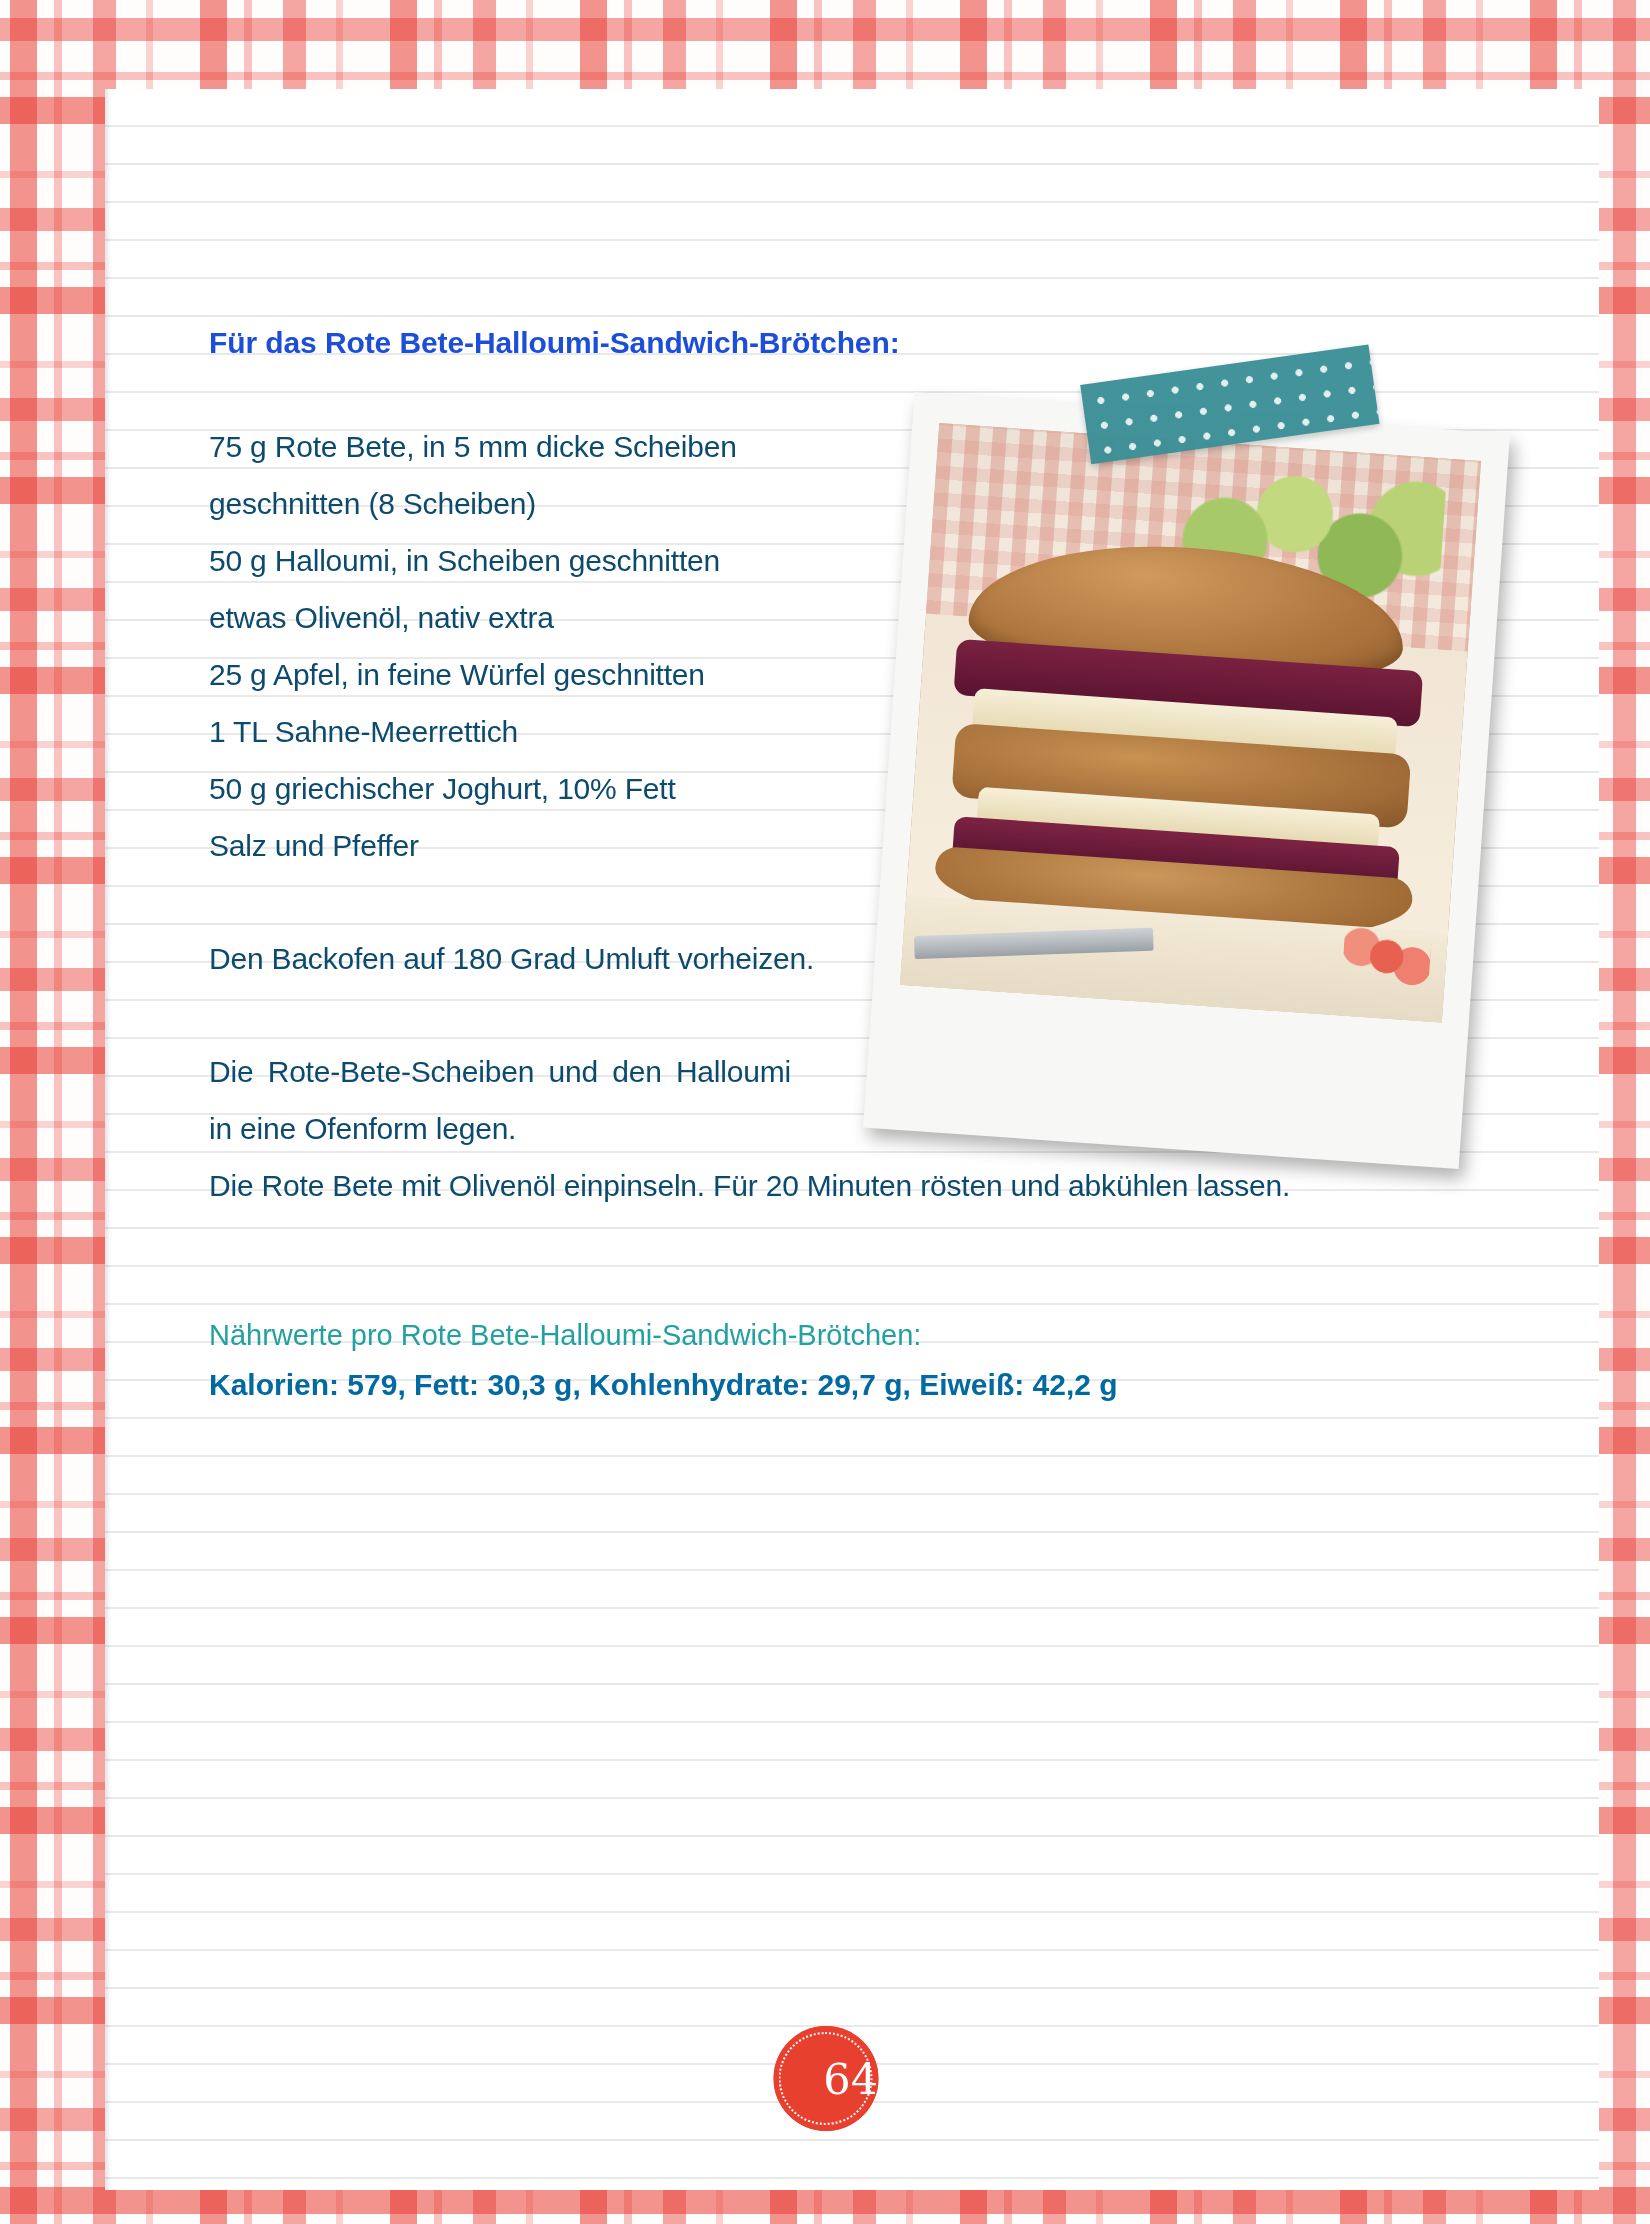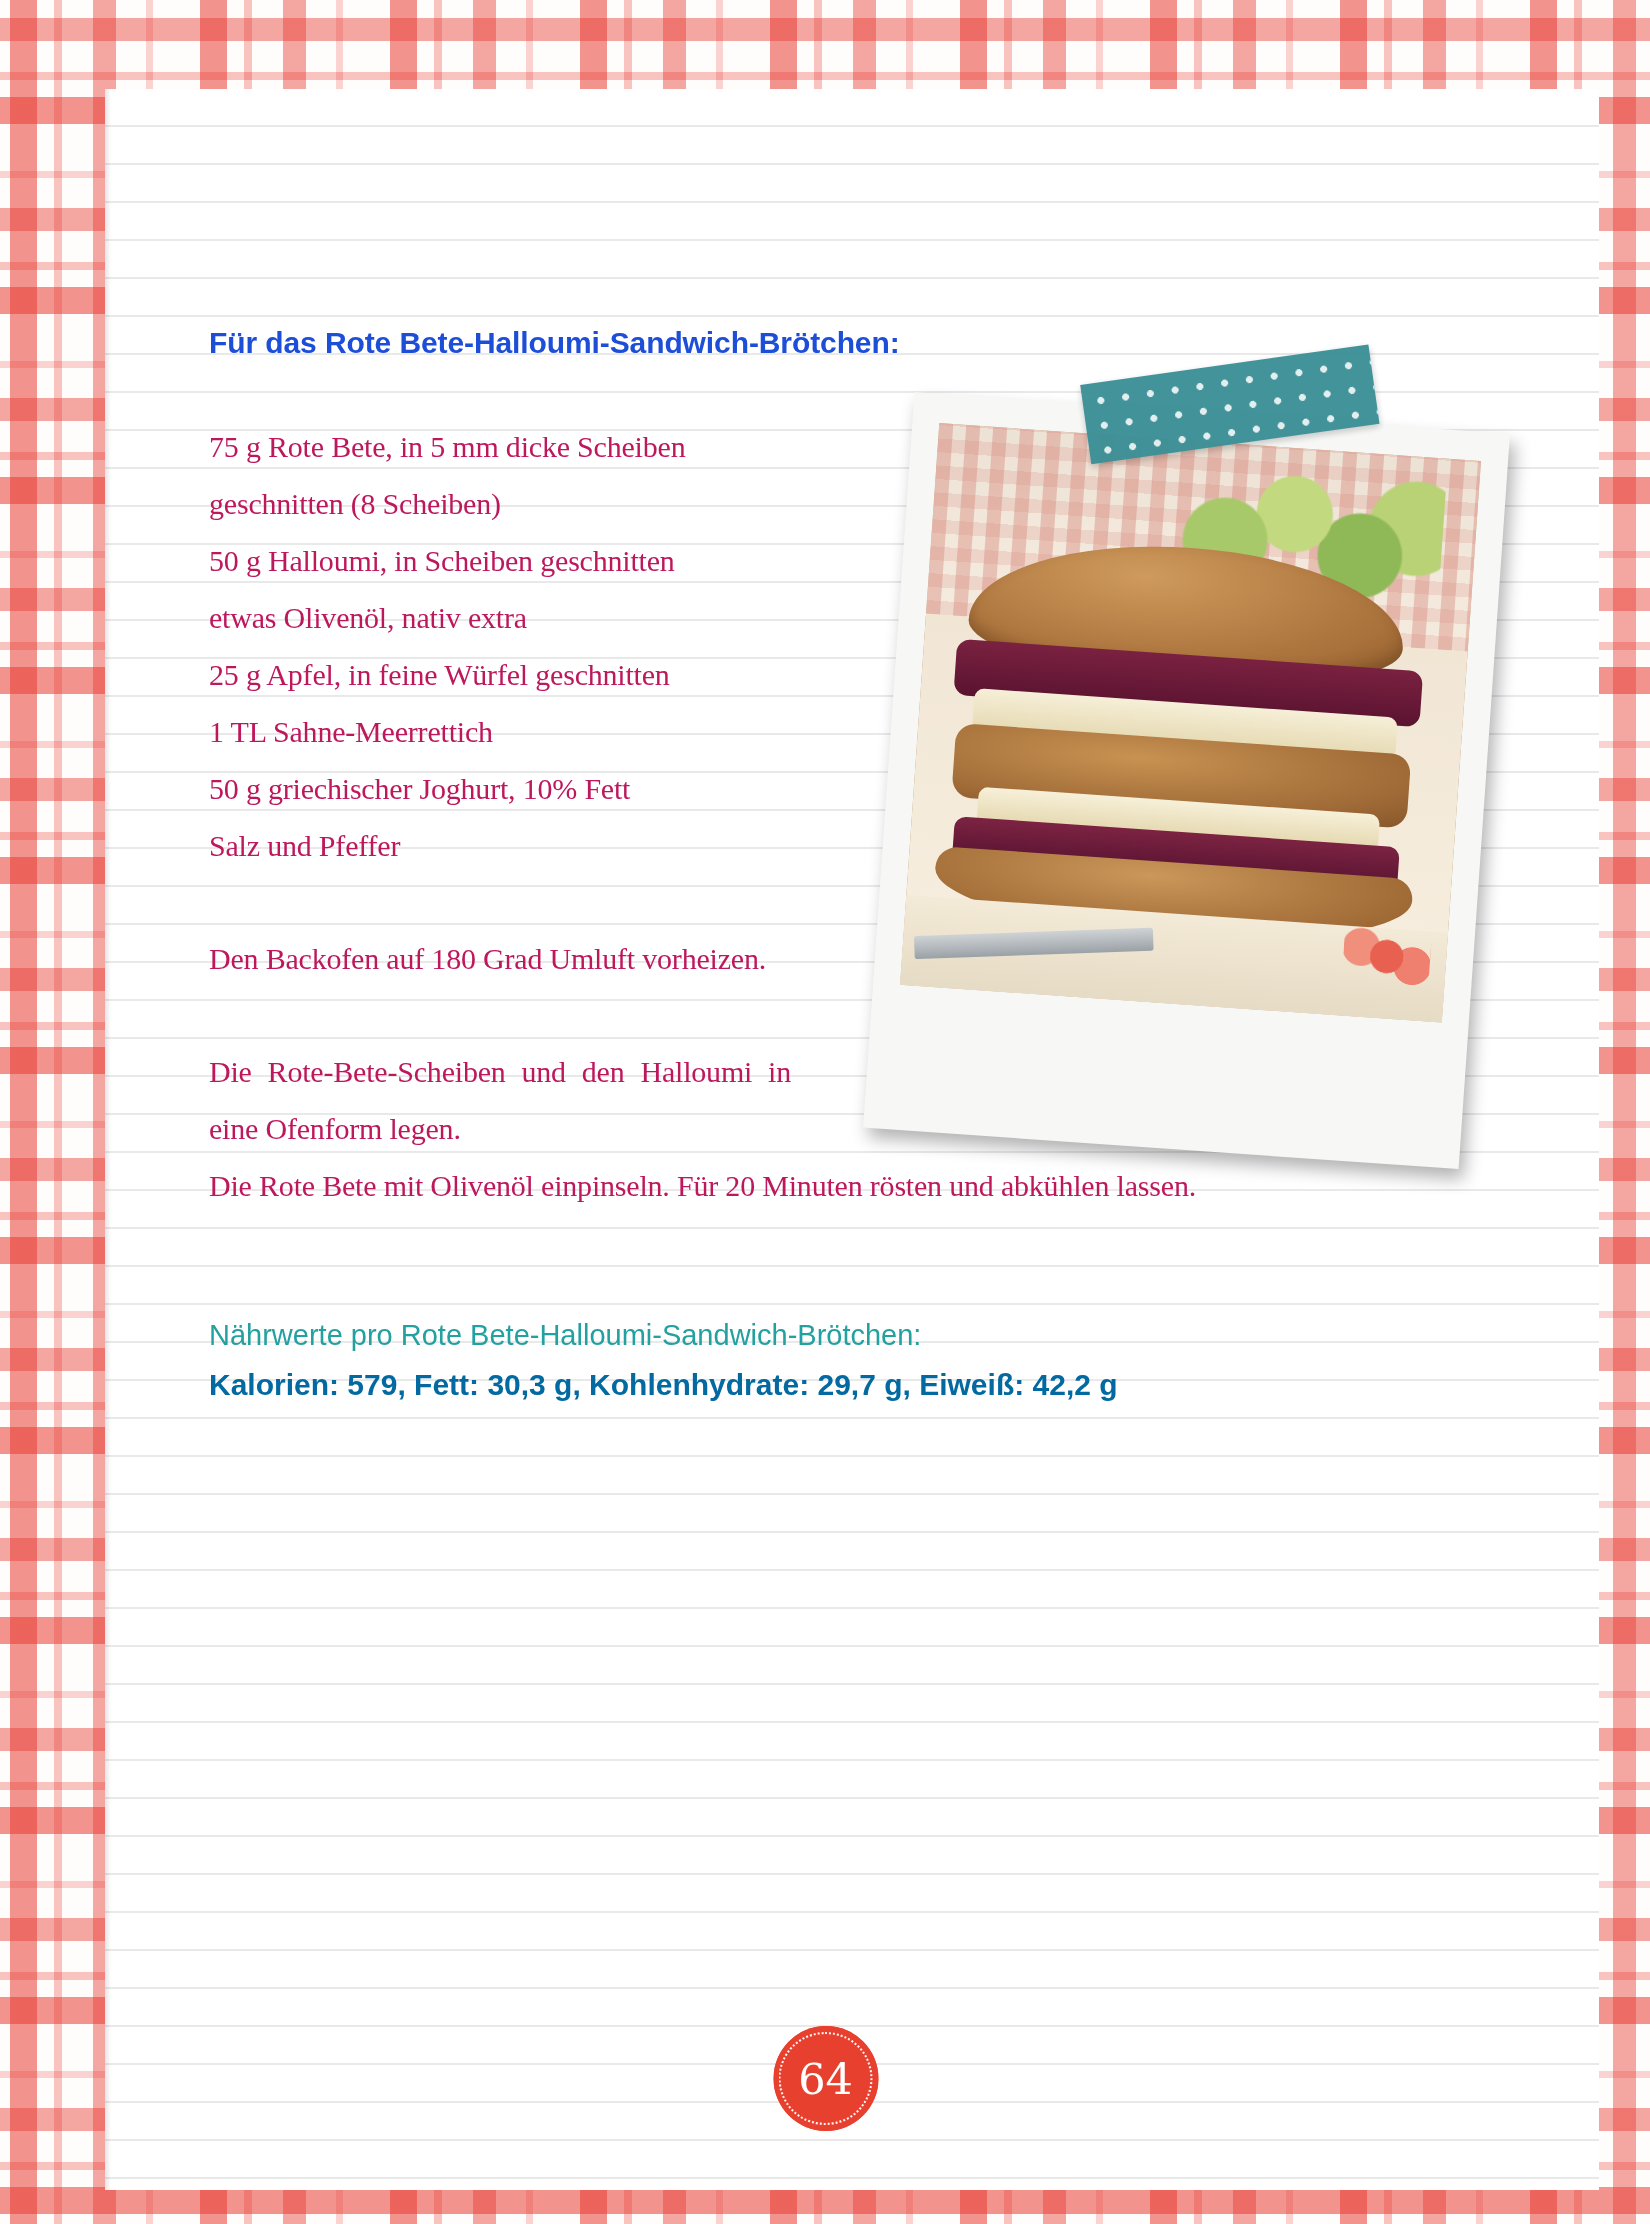--- a/index.html
+++ b/index.html
@@ -102,25 +102,24 @@
   }
   .heading {
     color: #1d4ed8;
     font-weight: bold;
     font-size: 30px;
     letter-spacing: -0.1px;
     margin: 0 0 0 0;
     line-height: 45px;
   }
   .body-text {
-    color: #be185d;
+    color: #0c4a6e;
     font-size: 30px;
     line-height: 57px;
     letter-spacing: -0.2px;
-    font-family: Liberation Serif, serif;
   }
   .block {
     margin: 0;
   }
   .gap-sm { height: 43px; }
   .gap-md { height: 53px; }
   .gap-lg { height: 56px; }
 
   
   .narrow { width: 621px; }
@@ -291,21 +290,21 @@
     left: 50%;
     top: 2026px;
     transform: translateX(-50%);
     width: 105px;
     height: 105px;
     border-radius: 50%;
     background: #e8402e;
     color: #ffffff;
     display: flex;
     align-items: center;
-    justify-content: center;
+    justify-content: flex-end;
     font-size: 43px;
     font-weight: normal;
     font-family: "DejaVu Serif", serif;
     box-shadow: inset 0 0 0 4.9px #e8402e;
   }
   .page-badge::before {
     content: "";
     position: absolute;
     inset: 5.8px;
     border-radius: 50%;

